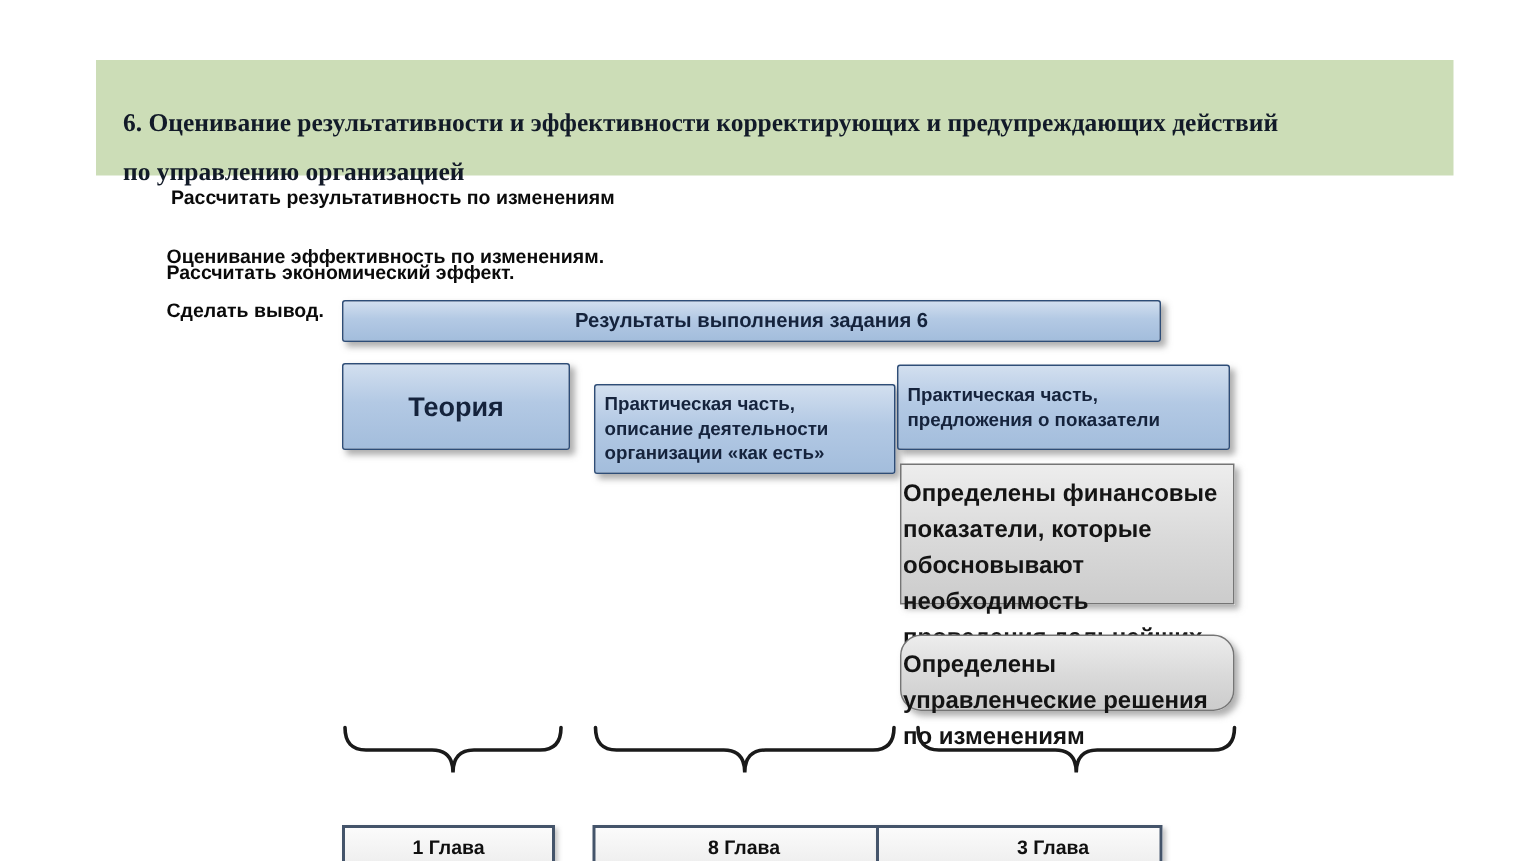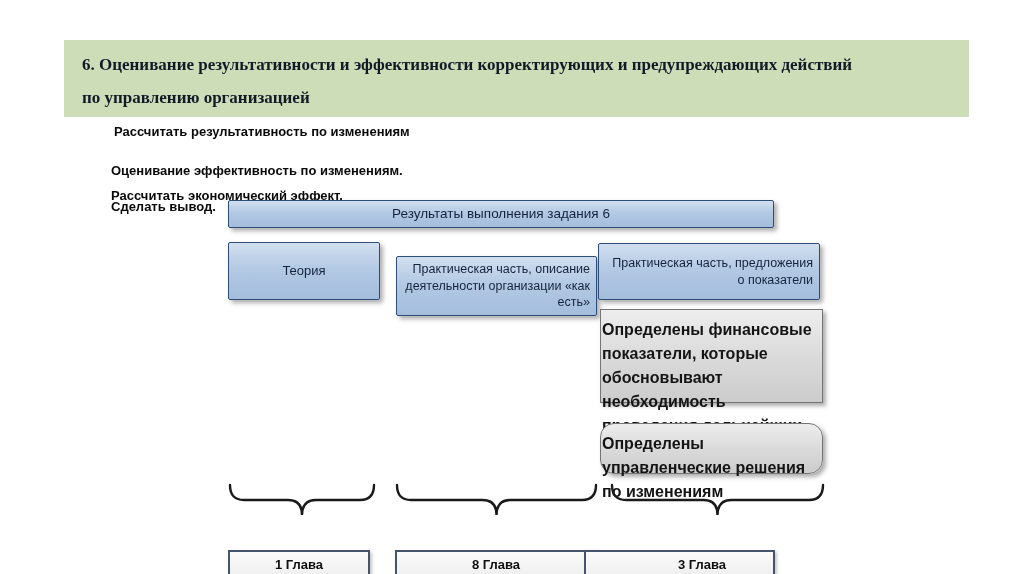--- a/index.html
+++ b/index.html
@@ -5,37 +5,37 @@
   * { margin:0; padding:0; box-sizing:border-box; }
   html,body { background:#ffffff; }
   body { font-family:"Liberation Sans", sans-serif; }
   .slide {
     position:relative; width:1024px; height:574px;
     background:#ffffff; overflow:hidden;
   }
   .header {
     position:absolute; left:64px; top:40px; width:905px; height:77px;
     background:#ccddb7;
-    padding:8px 16px 0 18px;
+    padding:25px 16px 0 18px;
     font-family:"Liberation Serif", serif;
     font-weight:bold; font-size:17px; line-height:33px;
     color:#121a28;
   }
   .note {
     position:absolute; font-size:13px; font-weight:bold; color:#0a0a0a;
     white-space:nowrap;
     margin-left:44px;
   }
   .bluebox {
     position:absolute;
     background:linear-gradient(to bottom,#d2dfef 0%,#b3c9e4 45%,#a3bddc 100%);
     border:1.5px solid #2e4d77; border-radius:2px;
     box-shadow:3px 3px 4px rgba(110,110,110,0.55);
     display:flex; align-items:center; justify-content:center;
-    text-align:right; font-weight:normal; color:#15233c;
+    text-align:left; font-weight:bold; color:#15233c;
     padding:2px 6px; line-height:1.35;
   }
   .root-box { font-size:13.5px; }
   .branch-box { font-size:12.5px; }
   .graybox {
     position:absolute;
     background:linear-gradient(to bottom,#ededed 0%,#d9d9d9 55%,#cccccc 100%);
     border:1.5px solid #757575;
     box-shadow:3px 3px 4px rgba(110,110,110,0.55);
     font-weight:bold; font-size:16px; color:#141414;
@@ -57,26 +57,26 @@
 
 <div class="slide">
 
   <header class="header">
     <div>6. Оценивание результативности и эффективности корректирующих и предупреждающих действий</div>
     <div>по управлению организацией</div>
   </header>
 
   <div class="note" style="left:70px; top:124px;">Рассчитать результативность по изменениям</div>
   <div class="note" style="left:67px; top:163px;">Оценивание эффективность по изменениям.</div>
-  <div class="note" style="left:67px; top:188px;">Рассчитать экономический эффект.</div>
+  <div class="note" style="left:67px; top:174px;">Рассчитать экономический эффект.</div>
   <div class="note" style="left:67px; top:199px;">Сделать вывод.</div>
 
   <div class="bluebox root-box" style="left:228px; top:200px; width:546px; height:28px;">Результаты выполнения задания 6</div>
 
-  <div class="bluebox branch-box" style="left:228px; top:242px; width:152px; height:58px; font-size:13px;">Теория</div>
+  <div class="bluebox branch-box" style="left:228px; top:242px; width:152px; height:58px; font-size:18px;">Теория</div>
   <div class="bluebox branch-box" style="left:396px; top:256px; width:201px; height:60px;">Практическая часть, описание деятельности организации «как есть»</div>
   <div class="bluebox branch-box" style="left:598px; top:243px; width:222px; height:57px;">Практическая часть, предложения о показатели</div>
 
   <div class="graybox" style="left:600px; top:309px; width:223px; height:94px;">Определены финансовые показатели, которые обосновывают необходимость проведения дальнейших мероприятий</div>
   <div class="graybox" style="left:600px; top:423px; width:223px; height:51px;border-radius:14px;">Определены управленческие решения по изменениям</div>
 
   <span class="brace" style="left:228px; top:483px; width:148px;">
     <svg width="148" height="34" viewBox="0 0 148 34" xmlns="http://www.w3.org/2000/svg">
       <path d="M2 2 Q2 17 16 17 L60 17 Q74 17 74 32 Q74 17 88 17 L132 17 Q146 17 146 2" fill="none" stroke="#1a1a1a" stroke-width="2.4" stroke-linecap="round"></path>
     </svg>

